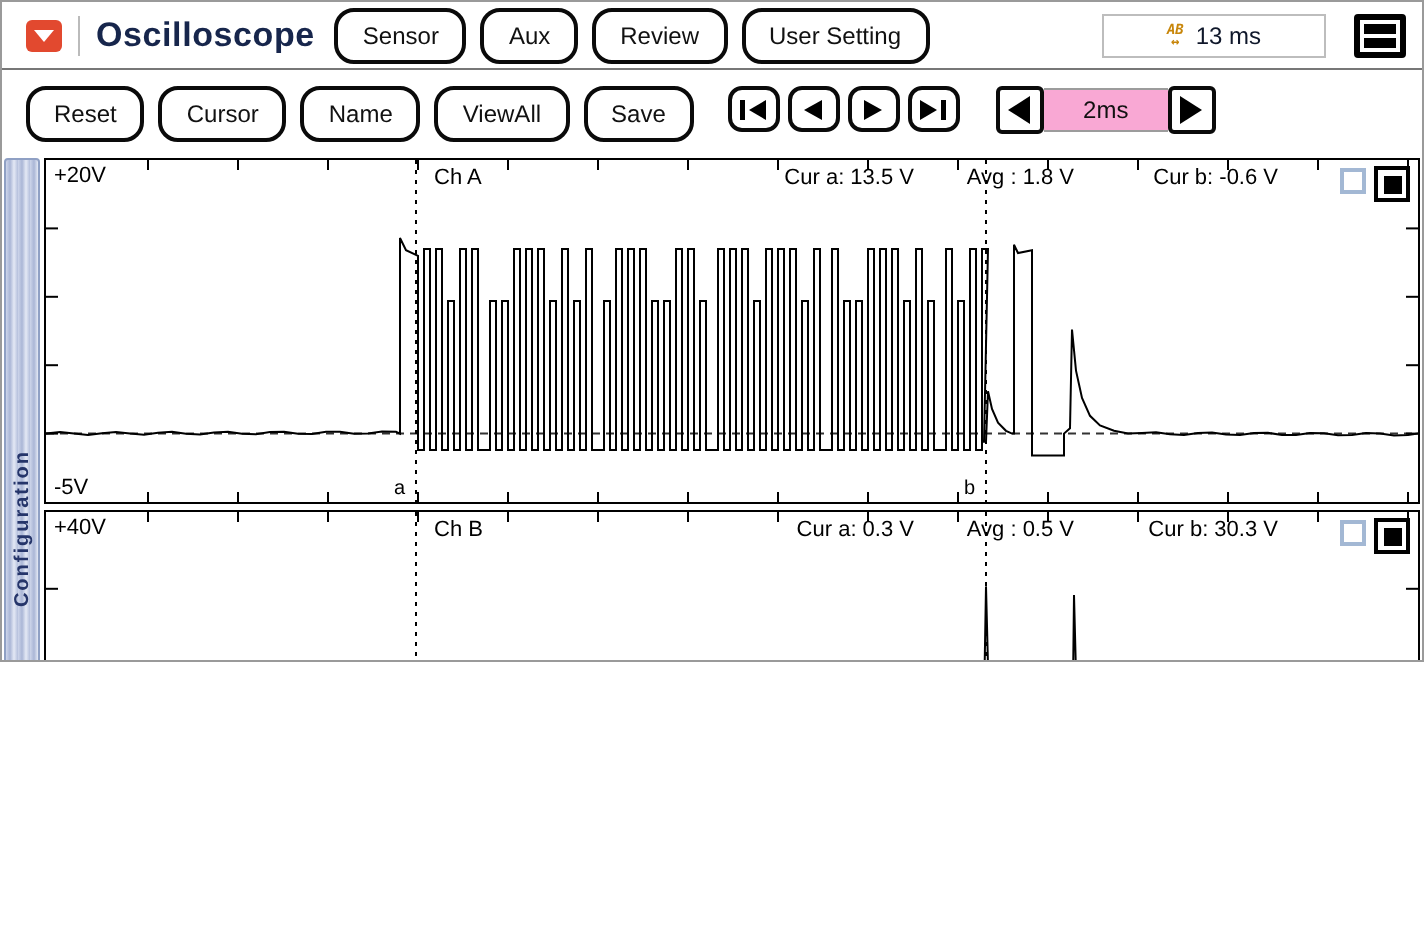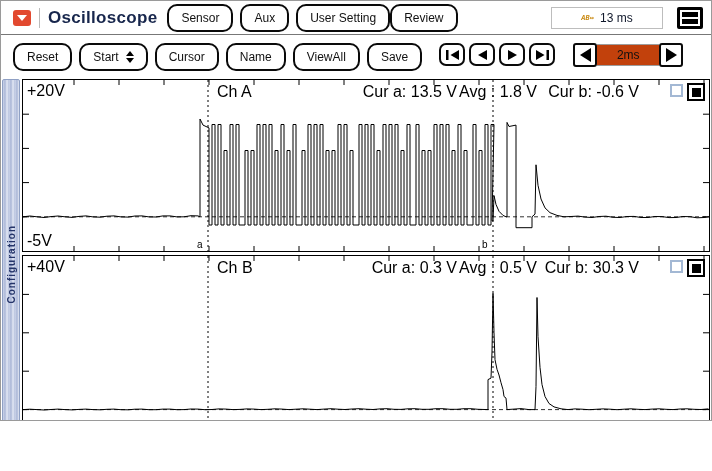--- a/index.html
+++ b/index.html
@@ -1,64 +1,64 @@
 <!DOCTYPE html>
 <html><head>
 <meta charset="utf-8">
 <style>
   html,body{margin:0;padding:0;background:#fff;}
   *{box-sizing:border-box;}
   .app{
-    width:712px;height:421px;border:1px solid #9a9a9a;background:#fff;
+    width:712px;height:331px;border:1px solid #9a9a9a;background:#fff;
     font-family:"Liberation Sans",sans-serif;color:#111;position:relative;overflow:hidden;
   }
   
   .row1{height:34px;display:flex;align-items:center;padding:0 8px 0 12px;border-bottom:1px solid #777;}
   .row2{height:42px;display:flex;align-items:flex-start;padding:8px 8px 0 12px;}
   .app-icon{width:18px;height:16px;border-radius:3px;background:#e2492f;display:inline-flex;
     align-items:center;justify-content:center;flex:none;cursor:pointer;}
   .app-icon .tri{width:0;height:0;border-left:5px solid transparent;border-right:5px solid transparent;
     border-top:6px solid #fff;margin-top:1px;}
   .vsep{width:1px;height:20px;background:#bbb;margin:0 8px;}
   .title{font-size:17px;font-weight:bold;color:#17264c;letter-spacing:.3px;margin-right:10px;white-space:nowrap;}
   .btn{border:2px solid #0a0a0a;border-radius:10px;background:#fff;font-family:"Liberation Sans",sans-serif;
     font-size:12px;color:#111;height:23px;padding:12px 12px;margin-right:7px;white-space:nowrap;
     display:inline-flex;align-items:center;justify-content:center;cursor:pointer;}
   .time-display{margin-left:auto;width:112px;height:22px;border:1px solid #bdbdbd;display:flex;
     align-items:center;justify-content:center;gap:6px;background:#fff;}
-  .ab-icon{display:inline-flex;flex-direction:row;align-items:center;color:#c8860a;
+  .ab-icon{display:inline-flex;flex-direction:column;align-items:center;color:#c8860a;
     font-size:7px;line-height:6px;font-weight:bold;font-family:"DejaVu Sans Mono",monospace;}
   .time-value{font-size:12px;color:#0f172a;}
   .menu-btn{margin-left:14px;width:26px;height:22px;border:3px solid #000;border-radius:2px;background:#fff;
     display:flex;flex-direction:column;justify-content:center;gap:2px;padding:2px 2px;cursor:pointer;}
   .menu-btn .bar{height:5px;background:#000;width:100%;}
   .stepper{display:inline-flex;flex-direction:column;gap:2px;margin-left:7px;}
   .tri-up{width:0;height:0;border-left:4px solid transparent;border-right:4px solid transparent;border-bottom:5px solid #000;}
   .tri-dn{width:0;height:0;border-left:4px solid transparent;border-right:4px solid transparent;border-top:5px solid #000;}
   .transport{display:flex;gap:4px;margin-left:10px;}
   .tbtn{width:26px;height:23px;border:2px solid #0a0a0a;border-radius:7px;background:#fff;
     display:inline-flex;align-items:center;justify-content:center;cursor:pointer;padding:0;}
   .timebase{display:flex;align-items:center;margin-left:18px;}
   .abtn{width:24px;height:24px;border:2px solid #0a0a0a;border-radius:3px;background:#fff;
     display:inline-flex;align-items:center;justify-content:center;cursor:pointer;padding:0;}
   .tb-box{width:62px;height:22px;border:1px solid #9c9c9c;border-left:none;border-right:none;
-    display:flex;align-items:center;justify-content:center;font-size:12px;background:#c2410c;}
+    display:flex;align-items:center;justify-content:center;font-size:12px;background:#f9a8d4;}
   
   .main{display:flex;padding:2px 1px 0 1px;}
   .sidebar{width:22px;height:370px;margin-right:2px;cursor:pointer;position:relative;
     border:1px solid #8fa0c4;border-radius:2px;
     background:repeating-linear-gradient(to right,#cdd5ea 0px,#aab6d6 2px,#e4e9f5 4px,#b4bfdc 6px);
     display:flex;align-items:center;justify-content:center;}
   .sidebar span{writing-mode:vertical-rl;transform:rotate(180deg);font-size:10px;font-weight:bold;
     color:#25356a;letter-spacing:1px;white-space:nowrap;}
   .plots{flex:1;}
   .channel{position:relative;border:1px solid #000;background:#fff;}
   .channel + .channel{margin-top:3px;}
   .channel svg{display:block;}
-  .lab{position:absolute;font-size:16px;color:#000;white-space:nowrap;pointer-events:none;}
+  .lab{position:absolute;font-size:11px;color:#000;white-space:nowrap;pointer-events:none;}
   .vtop{left:4px;top:2px;} .vbot{left:4px;bottom:1px;}
   .chname{left:194px;top:3px;}
   .r-cura{right:252px;top:3px;} .r-avg{right:172px;top:3px;} .r-curb{right:70px;top:3px;}
   .cb{position:absolute;right:26px;top:4px;width:13px;height:13px;border:2px solid #a3b8d4;background:#fff;cursor:pointer;}
   .swatch{position:absolute;right:4px;top:3px;width:18px;height:18px;border:2px solid #000;background:#fff;
     display:flex;align-items:center;justify-content:center;cursor:pointer;}
   .swatch i{display:block;width:9px;height:9px;background:#000;}
   .cursor-label{position:absolute;bottom:1px;font-size:10px;color:#000;pointer-events:none;}
   
   .scroll{display:flex;align-items:stretch;height:16px;margin:6px 1px 0 1px;border:1px solid #a8a89e;background:#fff;}
@@ -76,44 +76,37 @@
 <div class="app">
 
   <div class="row1">
     <span class="app-icon">
         <span class="tri"></span>
       </span>
     <span class="vsep"></span>
     <span class="title">Oscilloscope</span>
     <button class="btn">Sensor</button>
     <button class="btn">Aux</button>
+    <button class="btn">Review</button>
     <button class="btn" style="margin-right:0">User Setting</button>
-    <button class="btn">Review</button>
     <div class="time-display">
       <span class="ab-icon">
         <i>AB</i>
         <i>↔</i>
       </span>
       <span class="time-value">13 ms</span>
     </div>
     <button class="menu-btn">
       <span class="bar"></span>
       <span class="bar"></span>
     </button>
   </div>
 
   <div class="row2">
     <button class="btn">Reset</button>
-    <button class="btn">
-      <span>Start</span>
-      <span class="stepper">
-          <span class="tri-up"></span>
-          <span class="tri-dn"></span>
-        </span>
-    </button>
     <button class="btn">Cursor</button>
     <button class="btn">Name</button>
     <button class="btn">ViewAll</button>
     <button class="btn">Save</button>
 
     <div class="transport">
       <button class="tbtn">
         <svg width="13" height="10" viewBox="0 0 13 10">
             <rect x="0" y="0" width="2.5" height="10"></rect>
             <polygon points="13,0 4.5,5 13,10"></polygon>

